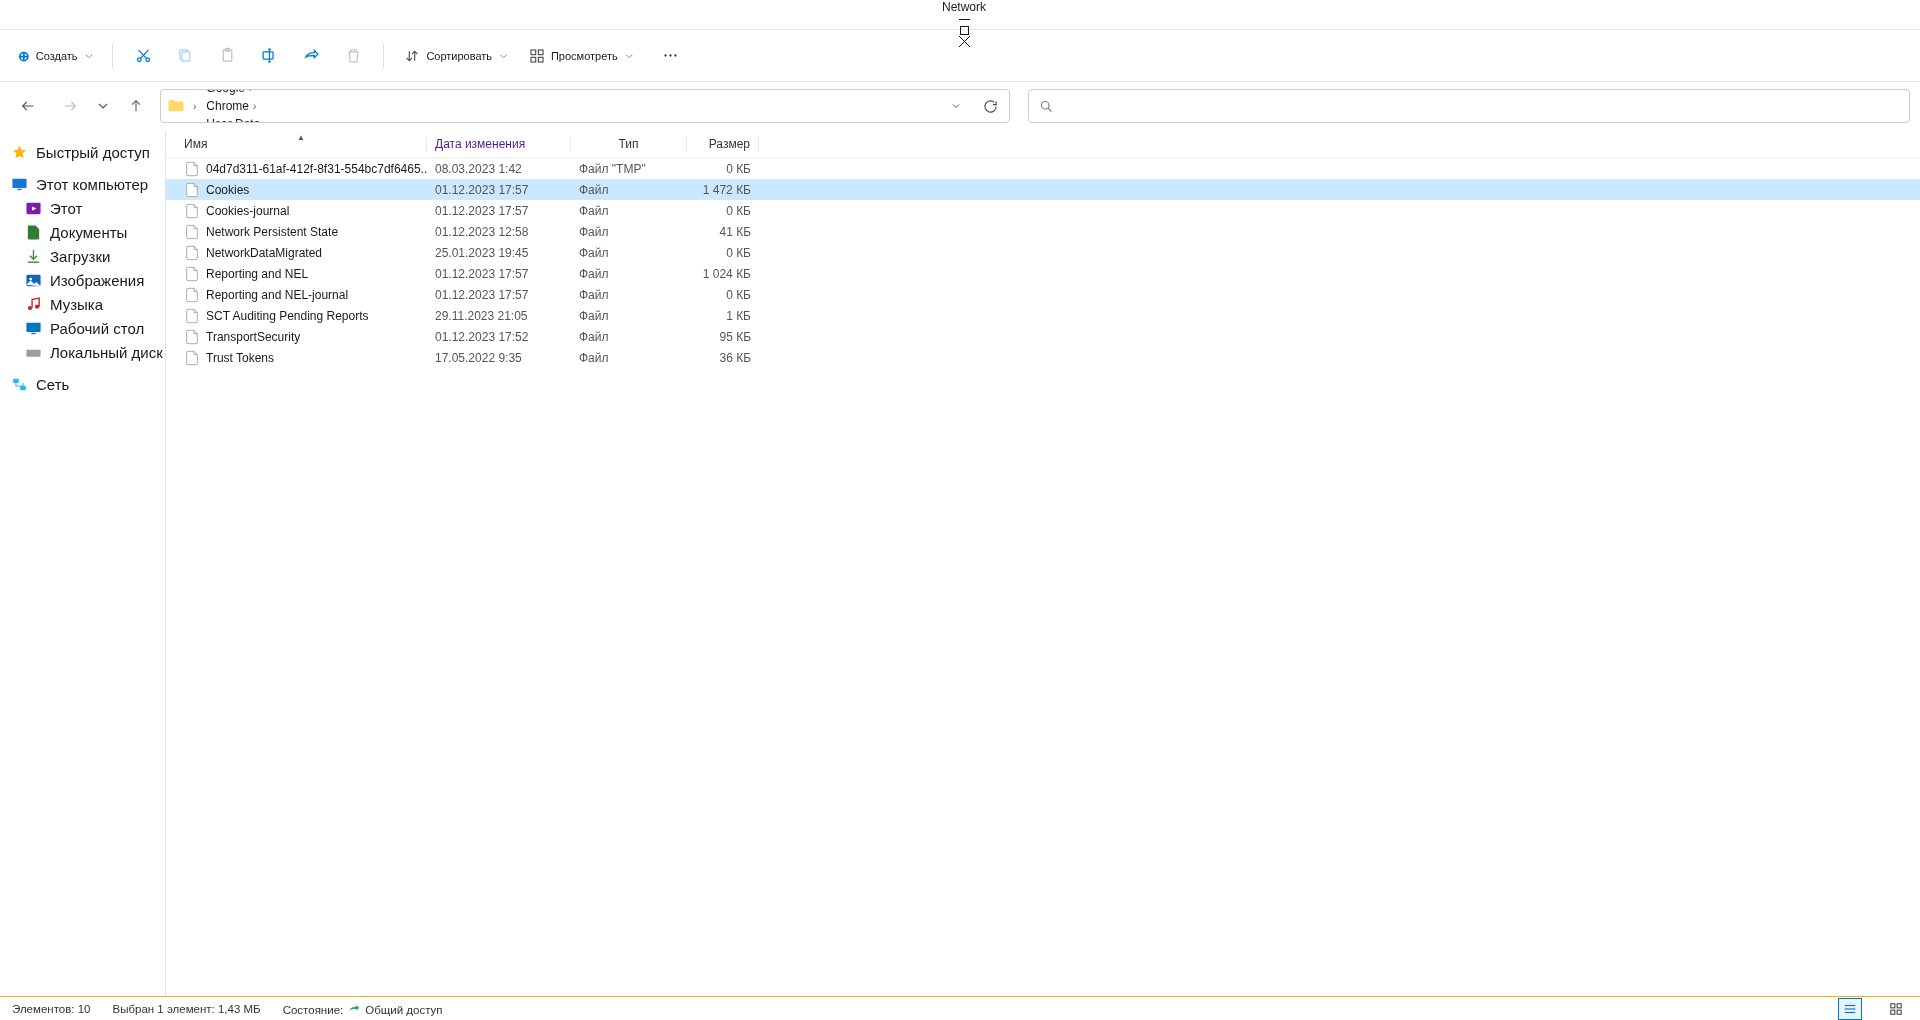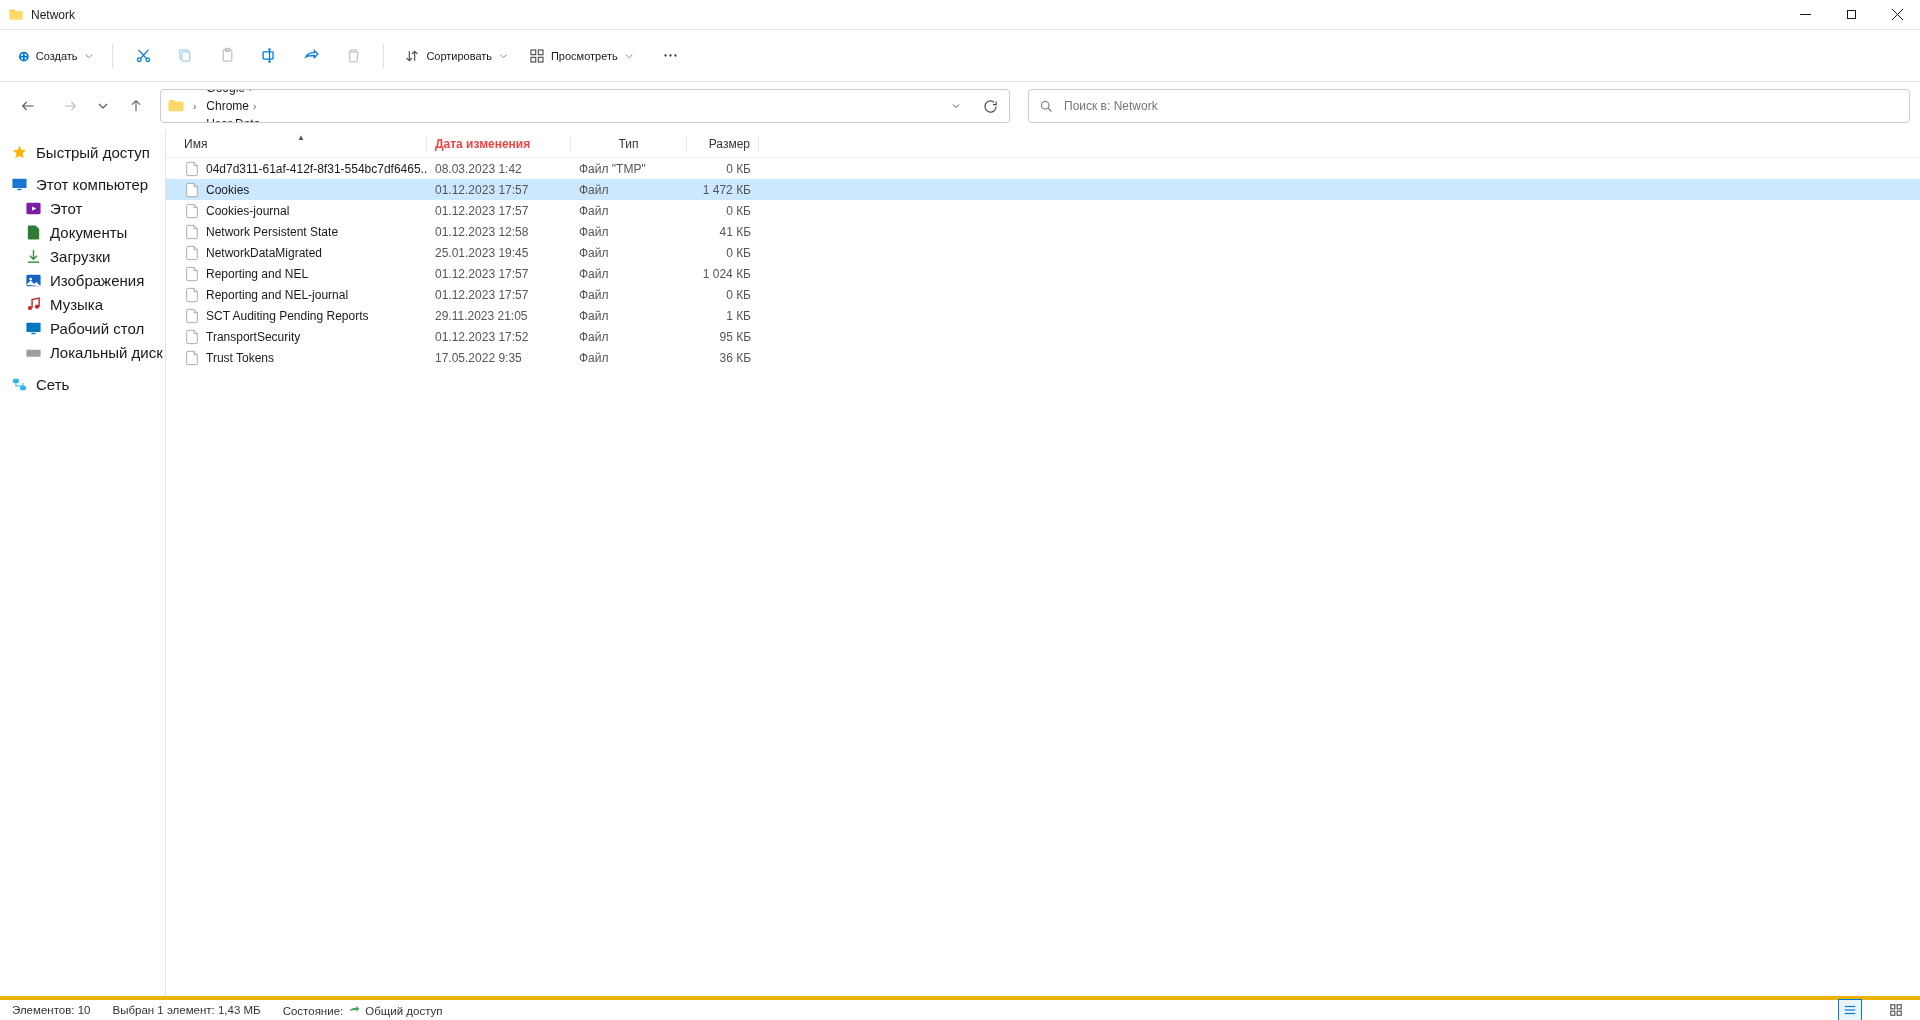--- a/index.html
+++ b/index.html
@@ -1,19 +1,19 @@
 <!DOCTYPE html>
 <html><head>
 <meta charset="utf-8">
 <style>
 * { margin:0; padding:0; box-sizing:border-box; font-family:"Segoe UI",Arial,sans-serif; }
 body { background:#fff; width:1920px; height:1020px; overflow:hidden; font-size:12px; color:#1a1a1a; }
 
 
-.titlebar { height:30px; display:flex; align-items:center; padding-left:8px; border-bottom:1px solid #e5e5e5; }
+.titlebar { height:30px; display:flex; align-items:center; padding-left:8px; border-bottom:1px solid #e5e5e5;flex-direction:column; }
 .titlebar .folder-ico { width:16px; height:16px; margin-right:7px; }
 .titlebar .title { font-size:12px; }
 .titlebar .spacer { flex:1; }
 .titlebar .wbtn { width:46px; height:30px; display:flex; align-items:center; justify-content:center; color:#1a1a1a; }
 
 
 .toolbar { height:52px; display:flex; align-items:center; padding:0 8px; border-bottom:1px solid #e5e5e5; gap:2px; }
 .tbtn { display:flex; align-items:center; gap:6px; padding:6px 10px; border-radius:4px; position:relative; }
 .tbtn .plus-ico { color:#0078d4; font-size:14px; font-weight:bold; }
 .tbtn .lbl { font-size:11px; }
@@ -46,37 +46,37 @@
 .side-item { display:flex; align-items:center; gap:8px; padding:3px 8px 3px 24px; font-size:15px; white-space:nowrap; }
 .side-item .ico { width:18px; height:18px; display:flex; align-items:center; justify-content:center; flex-shrink:0; }
 .side-group { margin-bottom:8px; }
 .side-item.top { padding-left:10px; }
 
 
 .filelist { flex:1; position:relative; }
 .cols-head { display:flex; height:28px; align-items:center; border-bottom:1px solid #f0f0f0; font-size:12px; color:#333; padding-left:10px; }
 .col { padding:0 8px; border-right:1px solid transparent; position:relative; }
 .col.name { flex:0 0 251px; display:flex; align-items:flex-end; }
-.col.date { flex:0 0 144px; color:#ef4444;font-weight:bold; }
+.col.date { flex:0 0 144px; color:#4c1d95; }
 .col.type { flex:0 0 116px;text-align:center; }
 .col.size { flex:0 0 72px; text-align:right; }
 .col-div { border-right:1px solid #e5e5e5; }
 .sort-arrow { position:absolute; top:-4px; left:50%; transform:translateX(-50%); font-size:8px; color:#555; }
 
 .row { display:flex; height:21px; align-items:center; font-size:12px; padding-left:10px; }
 .row.sel { background:#cce8ff; }
 .cell { padding:0 8px; white-space:nowrap; overflow:hidden; text-overflow:ellipsis; }
 .cell.name { flex:0 0 251px; display:flex; align-items:center; gap:6px; }
 .cell.date { flex:0 0 144px; color:#555; }
 .cell.type { flex:0 0 116px; color:#555; }
 .cell.size { flex:0 0 72px; text-align:right; color:#555; }
 .file-ico { width:16px; height:16px; flex-shrink:0; }
 
 
-.statusbar { height:24px; border-top:4px solid #eab308; display:flex; align-items:center; padding:0 12px; font-size:11.5px; gap:22px; color:#333; }
+.statusbar { height:24px; border-top:1px solid #eab308; display:flex; align-items:center; padding:0 12px; font-size:11.5px; gap:22px; color:#333; }
 .statusbar .spacer { flex:1; }
 .view-toggle { width:24px; height:22px; display:flex; align-items:center; justify-content:center; border:1px solid transparent; }
 .view-toggle.active { border-color:#0078d4; background:#eaf4fd; }
 .share-ico { display:inline-flex; align-items:flex-end; gap:4px; }
 .share-ico svg { width:14px; height:14px; }
 
 </style>
 </head>
 <body>
 
@@ -243,21 +243,20 @@
           </div>
       </div>
     </div>
   </div>
 
   <div class="searchbox">
     <svg width="15" height="15" viewBox="0 0 24 24" fill="none" stroke="#777" stroke-width="1.8">
         <circle cx="10" cy="10" r="6"></circle>
         <line x1="20" y1="20" x2="14.5" y2="14.5"></line>
       </svg>
-    <input placeholder="Поиск в: Network" style="">
   </div>
 </div>
 
 <div class="body">
 
   <div class="sidebar">
     <div class="side-group">
       <div class="side-item top">
         <span class="ico">
             <svg viewBox="0 0 24 24" width="17" height="17" fill="#ffb300">

